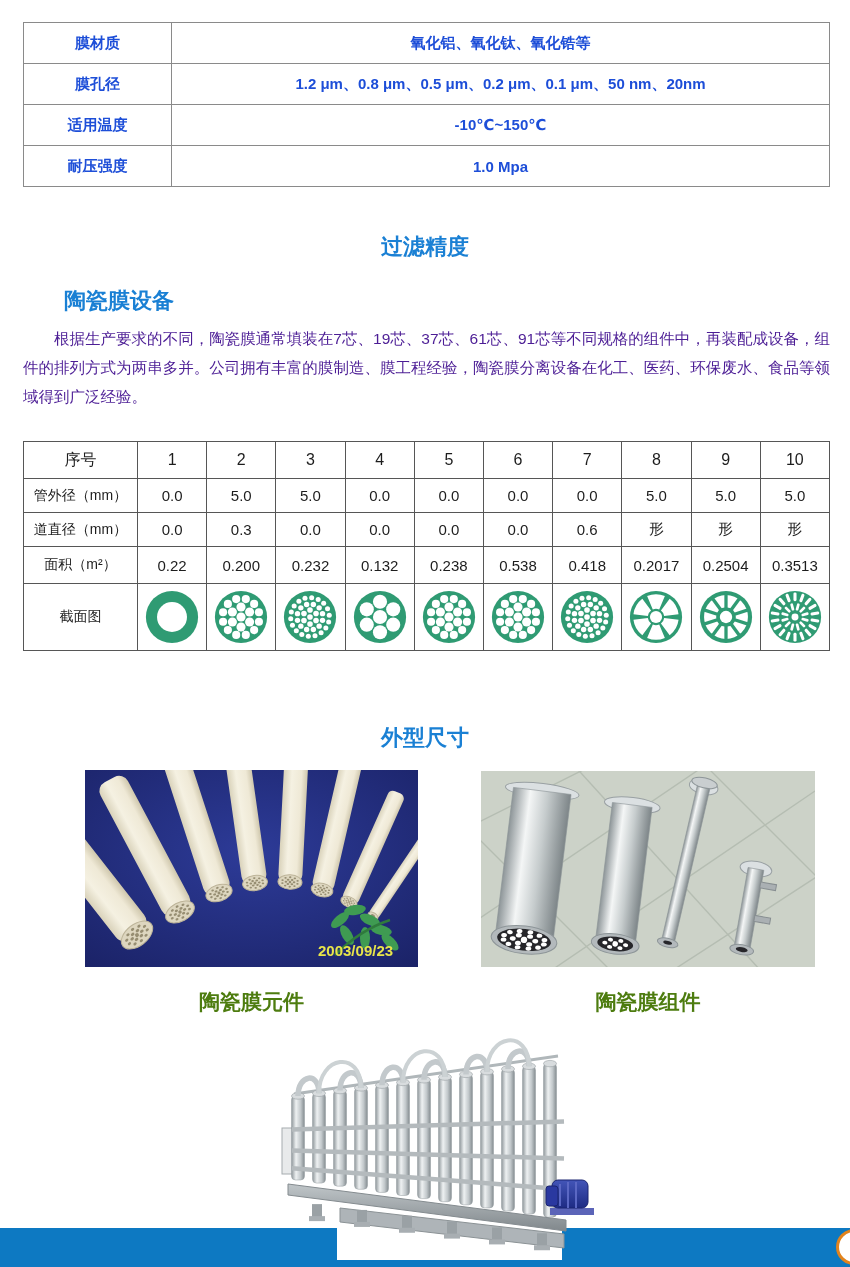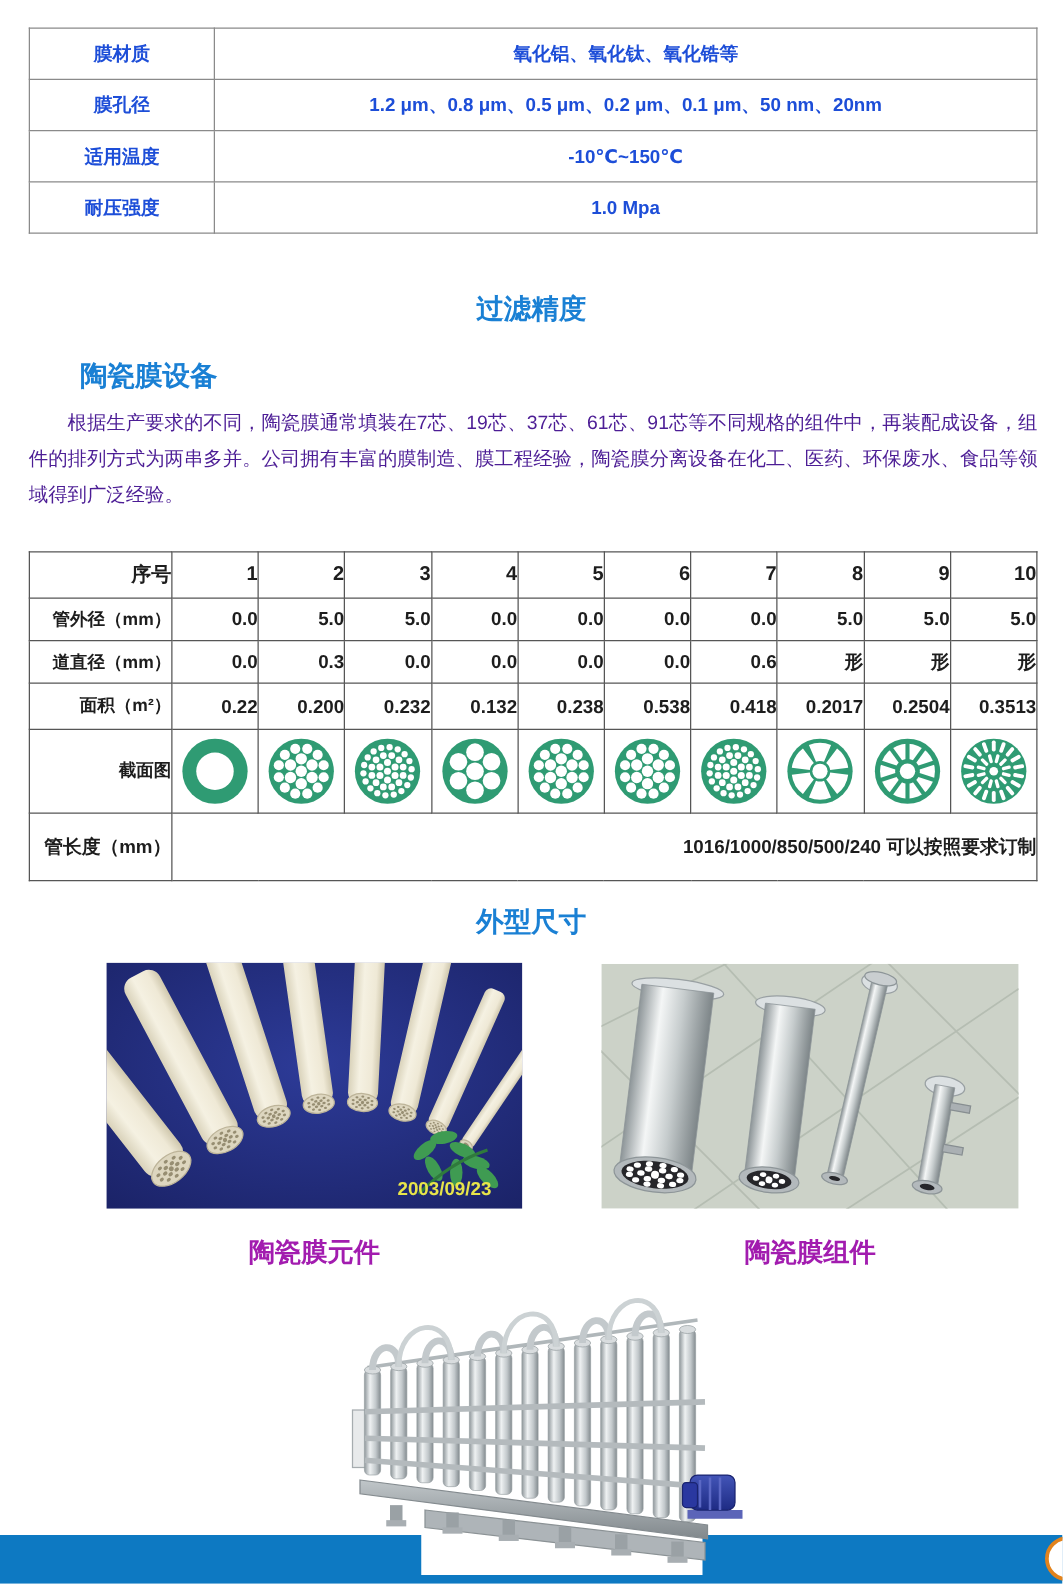--- a/index.html
+++ b/index.html
@@ -21,36 +21,36 @@
   .h-left{position:absolute;left:64px;font-size:22px;font-weight:bold;color:#1a80d4;}
   
   .para{
     position:absolute;left:23px;top:324px;width:807px;
     font-size:15.5px;line-height:29px;font-weight:normal;color:#4c1d95;
     text-align:justify;text-indent:31px;
   }
   
   .dim-table{position:absolute;left:23px;top:441px;width:807px;}
   .dim-table td{
-    border:1px solid #565656;text-align:right;vertical-align:middle;
-    font-size:15px;font-weight:bold;color:#1d1d1d;padding:0;
+    border:1px solid #565656;text-align:center;vertical-align:middle;
+    font-size:15px;font-weight:normal;color:#1d1d1d;padding:0;
   }
   .dim-table .lbl{font-size:14px;}
   .dim-table .hrow td{height:36px;font-size:16px;}
   .dim-table .drow td{height:33px;}
   .dim-table .arow td{height:36px;margin-top:28px;}
   .dim-table .xrow td{height:66px;}
   .dim-table .lrow td{height:53px;font-size:15px;}
   .xcell svg{display:block;margin:3px auto;}
   
   .photo{position:absolute;overflow:hidden;}
   .photo svg{display:block;}
   .caption{
     position:absolute;top:988px;text-align:center;
-    font-size:21px;font-weight:bold;color:#a21caf;
+    font-size:21px;font-weight:bold;color:#4d7c0f;
   }
   
   .band{position:absolute;left:0;top:1228px;width:850px;height:39px;background:#0d79c2;z-index:1;}
   .band-circle{
     position:absolute;left:836px;top:1229px;width:36px;height:36px;border-radius:50%;
     background:#ffffff;border:3px solid #e2831d;z-index:2;box-sizing:border-box;
   }
   .equipment{position:absolute;left:252px;top:1032px;width:366px;height:230px;z-index:3;}
 </style>
 </head>
@@ -447,24 +447,20 @@
             </g>
             <g transform="rotate(315 30 30)">
               <rect x="28.6" y="15.5" width="2.8" height="7.5" rx="1.2" fill="#fff"></rect>
             </g>
             <g transform="rotate(345 30 30)">
               <rect x="28.6" y="15.5" width="2.8" height="7.5" rx="1.2" fill="#fff"></rect>
             </g>
             <circle cx="30" cy="30" r="3.6" fill="#fff"></circle>
           </svg>
         </td>
-    </tr>
-    <tr class="lrow">
-      <td class="lbl">管长度（mm）</td>
-      <td colspan="10">1016/1000/850/500/240  可以按照要求订制</td>
     </tr>
   </tbody>
 </table>
 
 <div class="h-center" style="top:723px">外型尺寸</div>
 
 <div class="photo" style="left:85px;top:770px;width:333px;height:251px">
   <svg width="333" height="197" viewBox="0 0 333 197">
     <defs>
       <radialGradient id="navy" cx="50%" cy="42%" r="75%">

